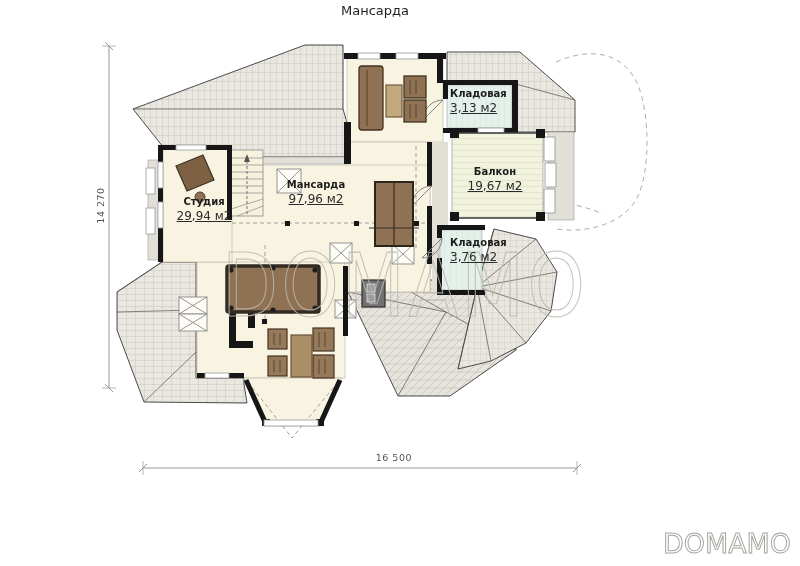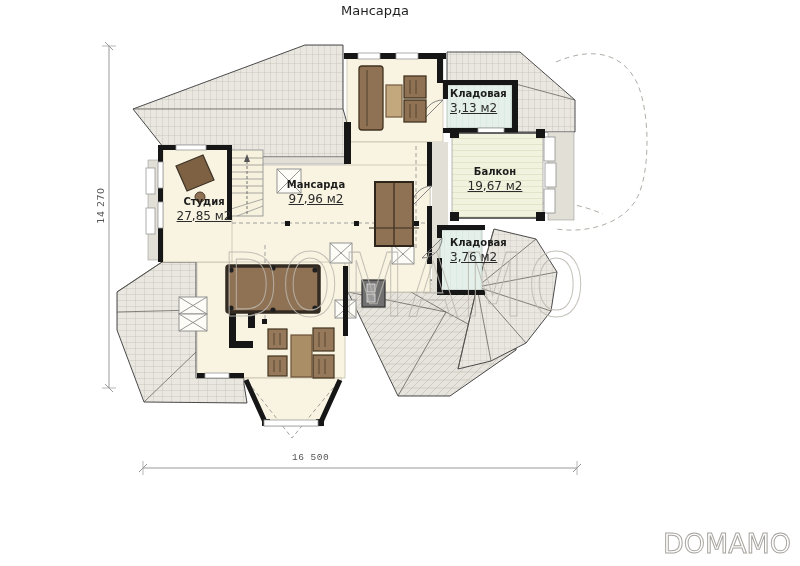--- a/index.html
+++ b/index.html
@@ -7,21 +7,21 @@
          font-family:"DejaVu Sans",sans-serif;}
   #plan-svg{position:absolute;left:0;top:0;}
   .lbl{position:absolute;color:#1c1c1c;line-height:1.25;}
   .lbl .nm{display:block;font-size:10px;font-weight:bold;}
   .lbl .ar{display:block;font-size:12px;text-decoration:underline;color:#2b2b2b;}
   .center{text-align:center;}
   #title{position:absolute;left:300px;top:3px;width:150px;text-align:center;
          font-size:13px;color:#1f1f1f;}
   .dim{position:absolute;font-size:9.5px;color:#555;letter-spacing:.5px;}
   #dim-v{left:78px;top:200px;width:44px;text-align:center;transform:rotate(-90deg);}
-  #dim-h{left:292px;top:452px;width:120px;text-align:left;font-family:Liberation Mono, monospace;}
+  #dim-h{left:292px;top:452px;width:120px;text-align:right;}
 </style>
 </head>
 <body>
 
 <div id="stage">
 
   <svg id="plan-svg" width="800" height="566" viewBox="0 0 800 566">
     <defs>
       <pattern id="pgrid" width="9" height="6" patternUnits="userSpaceOnUse">
         <rect width="9" height="6" fill="#eae7e1"></rect>
@@ -254,21 +254,21 @@
 
     <text x="222" y="316" font-size="88" letter-spacing="4" textLength="366" lengthAdjust="spacingAndGlyphs" fill="none" stroke="#bcb8b0" stroke-width="1.2" opacity="0.85" font-family="DejaVu Sans, sans-serif">DOMAMO</text>
 
     <text x="663" y="553" font-size="27" textLength="128" lengthAdjust="spacingAndGlyphs" fill="none" stroke="#a8a5a0" stroke-width="1" font-family="DejaVu Sans, sans-serif">DOMAMO</text>
   </svg>
 
   <div id="title">Мансарда</div>
 
   <div class="lbl center" style="left:172px;top:196px;width:64px;">
     <span class="nm">Студия</span>
-    <span class="ar">27,85 м2</span>
+    <span class="ar">29,94 м2</span>
   </div>
 
   <div class="lbl center" style="left:276px;top:179px;width:80px;">
     <span class="nm">Мансарда</span>
     <span class="ar">97,96 м2</span>
   </div>
 
   <div class="lbl" style="left:450px;top:88px;width:70px;">
     <span class="nm">Кладовая</span>
     <span class="ar">3,13 м2</span>

